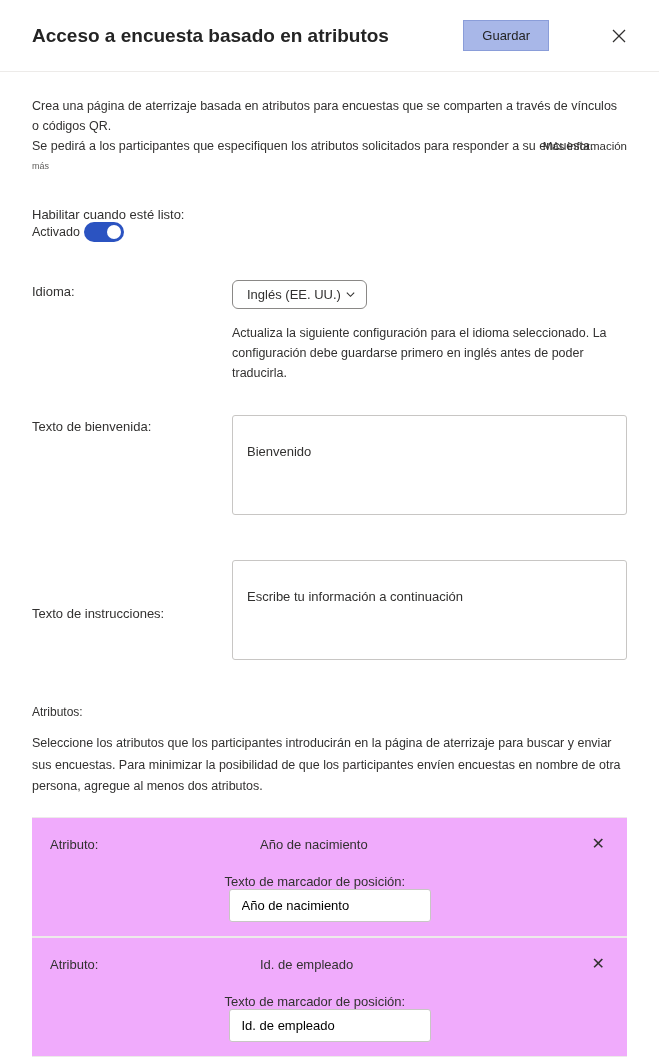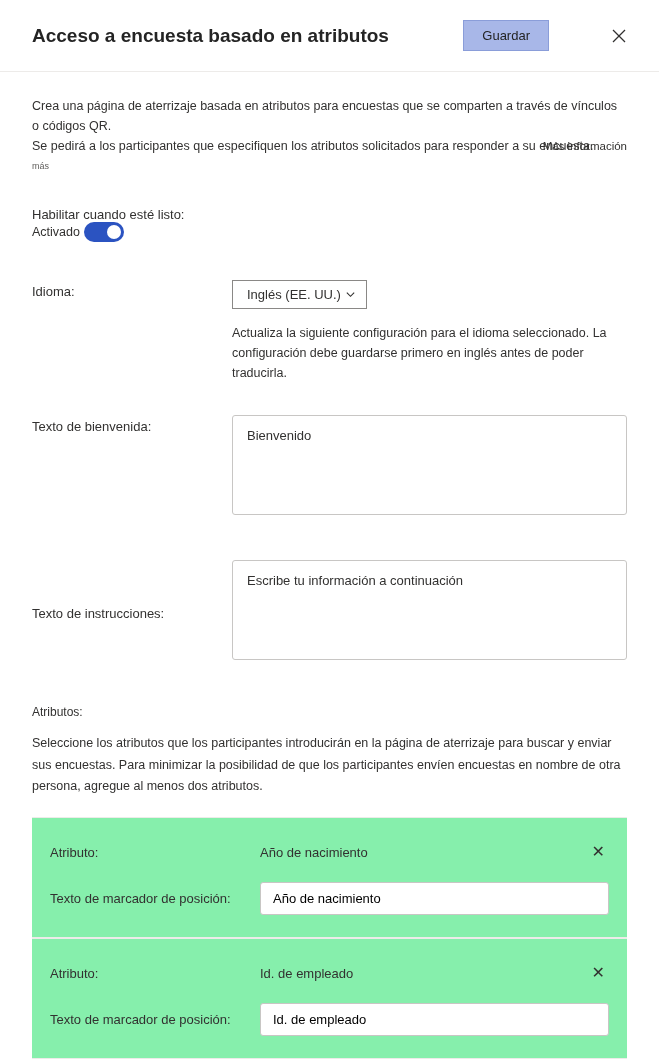--- a/index.html
+++ b/index.html
@@ -108,68 +108,68 @@
       height: 14px;
       background: #fff;
       border-radius: 50%;
       right: 3px;
       top: 3px;
     }
     .dropdown {
       display: inline-flex;
       align-items: center;
       border: 1px solid #8a8886;
-      border-radius: 0;
+      border-radius: 6px;
       padding: 6px 10px 6px 14px;
       background: #fff;
       font-size: 13px;
       cursor: pointer;
       gap: 4px;
     }
     .dropdown svg { width: 11px; height: 11px; }
     .lang-helper {
       font-size: 12.5px;
       color: #323130;
       line-height: 1.6;
       margin-top: 14px;
     }
     .textarea {
       width: 100%;
       border: 1px solid #c8c6c4;
       border-radius: 3px;
-      padding: 12px 14px;
+      padding: 28px 14px;
       font-size: 13px;
       font-family: inherit;
       resize: none;
       min-height: 100px;
       color: #323130;
     }
     .attributes-heading {
       font-size: 12px;
       margin-bottom: 14px;
       margin-top: 20px;
     }
     .attributes-desc {
       font-size: 12.5px;
       line-height: 1.7;
       margin-bottom: 20px;
     }
     .attribute-card {
-      background: #86efac;
+      background: #f0abfc;
       border-top: 1px solid #edebe9;
       border-bottom: 1px solid #edebe9;
-      padding: 22px 18px;
+      padding: 14px 18px;
       margin-bottom: 0;
     }
     .attr-row {
       display: flex;
       align-items: center;
       margin-bottom: 18px;
     }
-    .attr-row:last-child { margin-bottom: 0; }
+    .attr-row:last-child { margin-bottom: 0; flex-direction: column; }
     .attr-label {
       width: 210px;
       font-size: 13px;
       flex-shrink: 0;
     }
     .attr-value {
       flex: 1;
       font-size: 13px;
     }
     .attr-remove {

